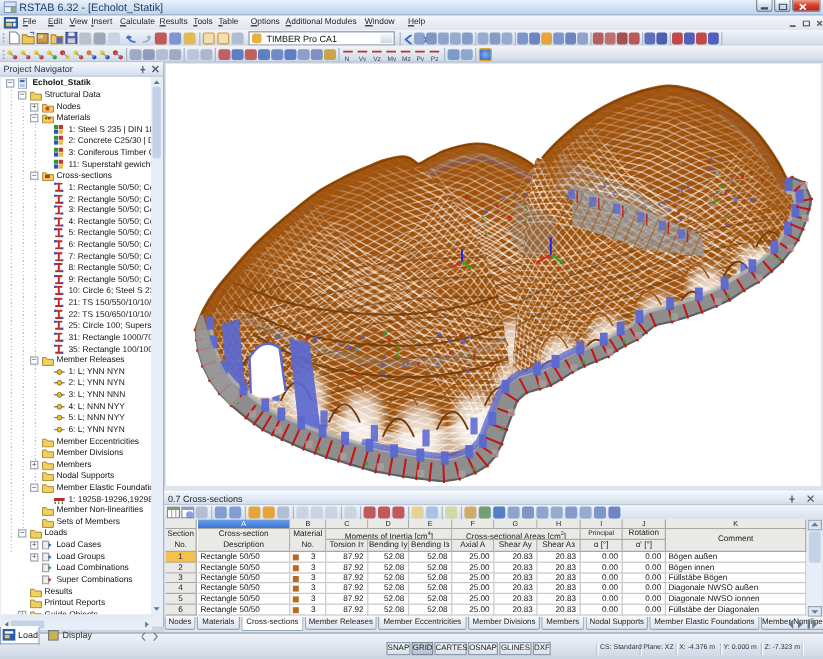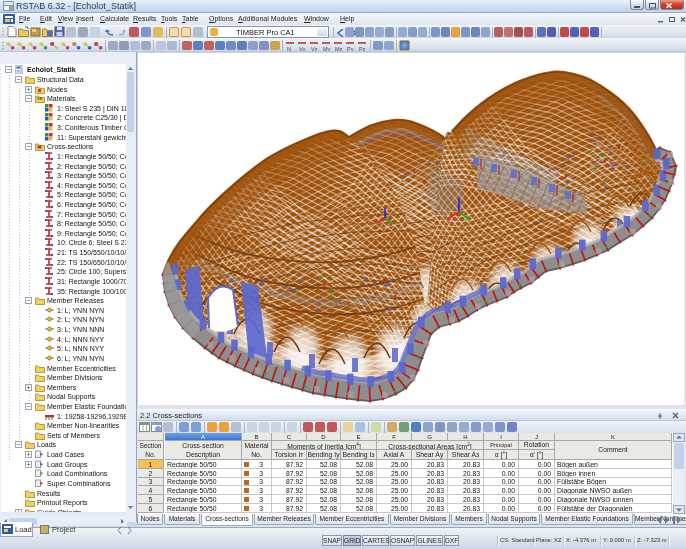--- a/index.html
+++ b/index.html
@@ -116,21 +116,21 @@
     </svg>
     <i class="ic" style="left:129px;top:2px;background:#c05050;"></i>
     <i class="ic" style="left:141px;top:2px;background:#7a8fd0;"></i>
     <i class="ic" style="left:153px;top:2px;background:#e0b84a;"></i>
     <span class="sep" style="left:166px;top:2px;height:11px"></span>
     <i class="ic" style="left:169px;top:2px;background:#f0e0b0;border:1px solid #e09020"></i>
     <i class="ic" style="left:181px;top:2px;background:#f0e0b0;border:1px solid #e09020"></i>
     <i class="ic" style="left:193px;top:2px;background:#aebad0;"></i>
     <div id="combo">
       <span style="position:absolute;left:2px;top:1px;width:8px;height:8px;background:#e8b040;border-radius:2px"></span>
-      <span style="position:absolute;left:28px;top:1px">TIMBER Pro CA1</span>
+      <span style="position:absolute;left:14px;top:1px">TIMBER Pro CA1</span>
       <span class="da"></span>
     </div>
     <span class="sep" style="left:333px;top:2px;height:11px"></span>
     <svg class="abs" style="left:337px;top:4px" width="24" height="8">
       <path d="M6 0 L1 4 L6 8" fill="none" stroke="#3a6ac0" stroke-width="1.6"></path>
       <path d="M14 0 L19 4 L14 8" fill="none" stroke="#3a6ac0" stroke-width="1.6"></path>
     </svg>
     <i class="ic" style="left:345px;top:2px;background:#8aa0c8;width:9px"></i>
     <i class="ic" style="left:355px;top:2px;background:#7a90c0;width:9px"></i>
     <i class="ic" style="left:365px;top:2px;background:#8aa0c8;width:9px"></i>
@@ -260,20 +260,27 @@
       <path d="M1 2 L9 2" stroke="#c03030" stroke-width="1.6"></path>
       <text x="2" y="9.5" font-size="5.5" fill="#445" font-family="Liberation Sans">Pz</text>
     </svg>
     <span class="sep" style="left:370px;top:2px;height:11px"></span>
     <i class="ic" style="left:373px;top:3px;background:#7a96c8;height:9px"></i>
     <i class="ic" style="left:384px;top:3px;background:#8aa2cc;height:9px"></i>
     <span class="sep" style="left:396px;top:2px;height:11px"></span>
     <i class="ic" style="left:399px;top:2px;background:#3a7ae0;height:11px;width:11px;border:1px solid #e0a020;background:radial-gradient(circle,#7ab0f0,#2a5ac0)"></i>
   </div>
 <div id="nav" class="abs">
+    <div id="navhead">
+      <span style="position:absolute;left:3px;top:1px">Project Navigator</span>
+      <svg class="abs" style="left:116px;top:2px" width="18" height="8">
+        <path d="M3 1 L3 7 M1 4 L5 4" stroke="#556" stroke-width="1"></path>
+        <path d="M11 1 L16 6 M16 1 L11 6" stroke="#556" stroke-width="1.1"></path>
+      </svg>
+    </div>
     <div id="tree">
       <div class="abs" style="left:8px;top:8px;width:1px;height:389px;background-image:repeating-linear-gradient(#b8c0cc 0 1px,transparent 1px 3px)"></div>
       <div class="abs" style="left:18px;top:18px;width:1px;height:360px;background-image:repeating-linear-gradient(#b8c0cc 0 1px,transparent 1px 3px)"></div>
       <div class="abs" style="left:28px;top:27px;width:1px;height:321px;background-image:repeating-linear-gradient(#b8c0cc 0 1px,transparent 1px 3px)"></div>
       <div class="trow" style="left:0;top:1px">
         <span class="exp" style="left:4px;top:1px">−</span>
         <svg class="abs" style="left:14px;top:0px" width="9" height="9">
           <rect width="7" height="9" fill="#e8eef8" stroke="#7a8ab0" stroke-width="0.8"></rect>
           <rect x="1.5" y="1.5" width="4" height="2" fill="#4a6ab0"></rect>
           <rect x="1.5" y="5" width="4" height="2.5" fill="#b0c4e8"></rect>
@@ -642,21 +649,21 @@
     <span style="position:absolute;left:0;top:0;width:33px;height:15px;background:#fff;border:1px solid #98a5b8;border-top:1px solid #fff"></span>
     <svg class="abs" style="left:2px;top:2px" width="11" height="10">
       <rect width="11" height="10" fill="#2b5da8"></rect>
       <rect x="2" y="2" width="7" height="2" fill="#fff"></rect>
       <rect x="2" y="5" width="4" height="3" fill="#e8c84a"></rect>
     </svg>
     <span style="position:absolute;left:15px;top:3px">Load</span>
     <svg class="abs" style="left:40px;top:3px" width="9" height="9">
       <rect x="0.5" y="0.5" width="8" height="8" fill="#c8b456" stroke="#777"></rect>
     </svg>
-    <span style="position:absolute;left:52px;top:3px;color:#333">Project</span>
+    <span style="position:absolute;left:52px;top:3px;color:#333">Display</span>
     <svg class="abs" style="left:118px;top:5px" width="14" height="7">
       <path d="M3 0 L0 3.5 L3 7" fill="none" stroke="#67768c"></path>
       <path d="M10 0 L13 3.5 L10 7" fill="none" stroke="#67768c"></path>
     </svg>
   </div>
 <div id="cvband" class="abs"></div>
 <svg width="549" height="347" viewBox="0 0 549 347" style="position:absolute;left:137px;top:58px">
     <defs>
       <clipPath id="cL">
         <path d="M26.0 217.0C26.8 211.3 30.2 205.5 33.0 200.0C35.8 194.5 39.0 189.5 43.0 184.0C47.0 178.5 52.0 172.8 57.0 167.0C62.0 161.2 67.3 154.8 73.0 149.0C78.7 143.2 84.8 137.5 91.0 132.0C97.2 126.5 103.5 121.2 110.0 116.0C116.5 110.8 123.3 105.3 130.0 101.0C136.7 96.7 143.7 93.2 150.0 90.0C156.3 86.8 162.5 84.3 168.0 82.0C173.5 79.7 178.3 77.5 183.0 76.0C187.7 74.5 192.5 73.3 196.0 73.0C199.5 72.7 201.5 73.0 204.0 74.0C206.5 75.0 205.8 74.0 211.0 79.0C216.2 84.0 227.0 94.3 235.0 104.0C243.0 113.7 252.3 124.8 259.0 137.0C265.7 149.2 270.8 162.8 275.0 177.0C279.2 191.2 281.5 206.2 284.0 222.0C286.5 237.8 289.0 261.2 290.0 272.0C291.0 282.8 290.8 282.3 290.0 287.0C289.2 291.7 286.5 295.8 285.0 300.0C283.5 304.2 282.5 308.3 281.0 312.0C279.5 315.7 278.0 319.0 276.0 322.0C274.0 325.0 271.8 327.7 269.0 330.0C266.2 332.3 262.8 334.2 259.0 336.0C255.2 337.8 250.3 339.8 246.0 341.0C241.7 342.2 237.2 342.8 233.0 343.0C228.8 343.2 226.7 342.7 221.0 342.0C215.3 341.3 206.5 340.2 199.0 339.0C191.5 337.8 183.3 336.7 176.0 335.0C168.7 333.3 161.8 331.0 155.0 329.0C148.2 327.0 141.5 325.2 135.0 323.0C128.5 320.8 122.2 318.5 116.0 316.0C109.8 313.5 103.7 310.7 98.0 308.0C92.3 305.3 87.0 303.0 82.0 300.0C77.0 297.0 72.3 293.3 68.0 290.0C63.7 286.7 59.7 283.3 56.0 280.0C52.3 276.7 49.0 273.5 46.0 270.0C43.0 266.5 40.3 262.8 38.0 259.0C35.7 255.2 33.7 251.2 32.0 247.0C30.3 242.8 29.0 239.0 28.0 234.0C27.0 229.0 25.2 222.7 26.0 217.0Z"></path>
@@ -1460,21 +1467,21 @@
       <line x1="322.0" y1="154.0" x2="322.0" y2="140.0" stroke="#22d"></line>
     </g>
     <g stroke-width="1.6">
       <line x1="248.0" y1="160.0" x2="239.6" y2="164.9" stroke="#d22"></line>
       <line x1="248.0" y1="160.0" x2="255.7" y2="165.6" stroke="#2a2"></line>
       <line x1="248.0" y1="160.0" x2="248.0" y2="150.2" stroke="#22d"></line>
     </g>
   </svg>
 <div id="tablep" class="abs">
     <div id="tptitle">
-      <span style="position:absolute;left:3px;top:1px">2.2 Cross-sections</span>
+      <span style="position:absolute;left:3px;top:1px">0.7 Cross-sections</span>
       <svg class="abs" style="left:520px;top:2px" width="24" height="8">
         <path d="M3 1 L3 7 M1 4 L5 4" stroke="#556" stroke-width="1"></path>
         <path d="M16 1 L21 6 M21 1 L16 6" stroke="#556" stroke-width="1.1"></path>
       </svg>
     </div>
     <div id="tptb">
       <svg class="abs" style="left:2px;top:1px" width="11" height="10">
         <rect x="0.5" y="0.5" width="10" height="9" fill="#fff" stroke="#888"></rect>
         <rect x="0.5" y="0.5" width="10" height="2.5" fill="#7a9e7a"></rect>
         <line x1="4" y1="3" x2="4" y2="9.5" stroke="#aaa"></line>

